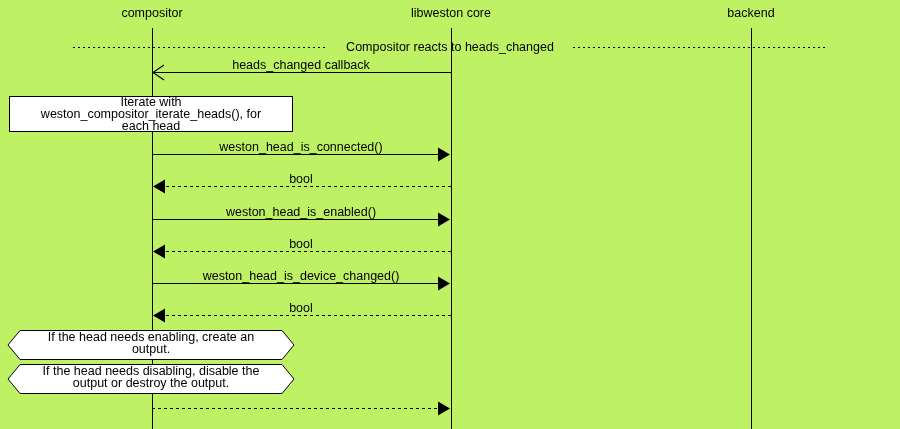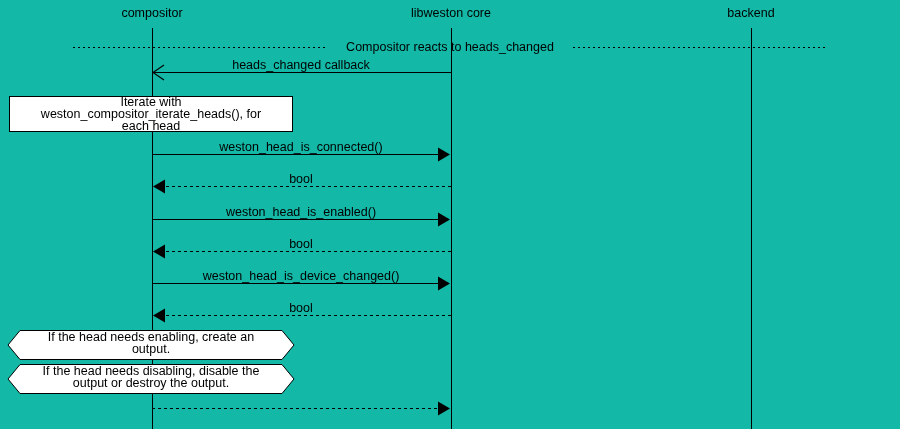--- a/index.html
+++ b/index.html
@@ -10,21 +10,21 @@
   }
   body {
     font-family: "Liberation Sans", "DejaVu Sans", sans-serif;
     color: #000000;
   }
   #diagram-root {
     position: relative;
     width: 900px;
     height: 429px;
     overflow: hidden;
-    background: #14b8a6;
+    background: #bef264;
   }
   #diagram-svg {
     position: absolute;
     left: 0;
     top: 0;
     width: 900px;
     height: 429px;
   }
   .lifeline-label {
     font-size: 12.5px;

